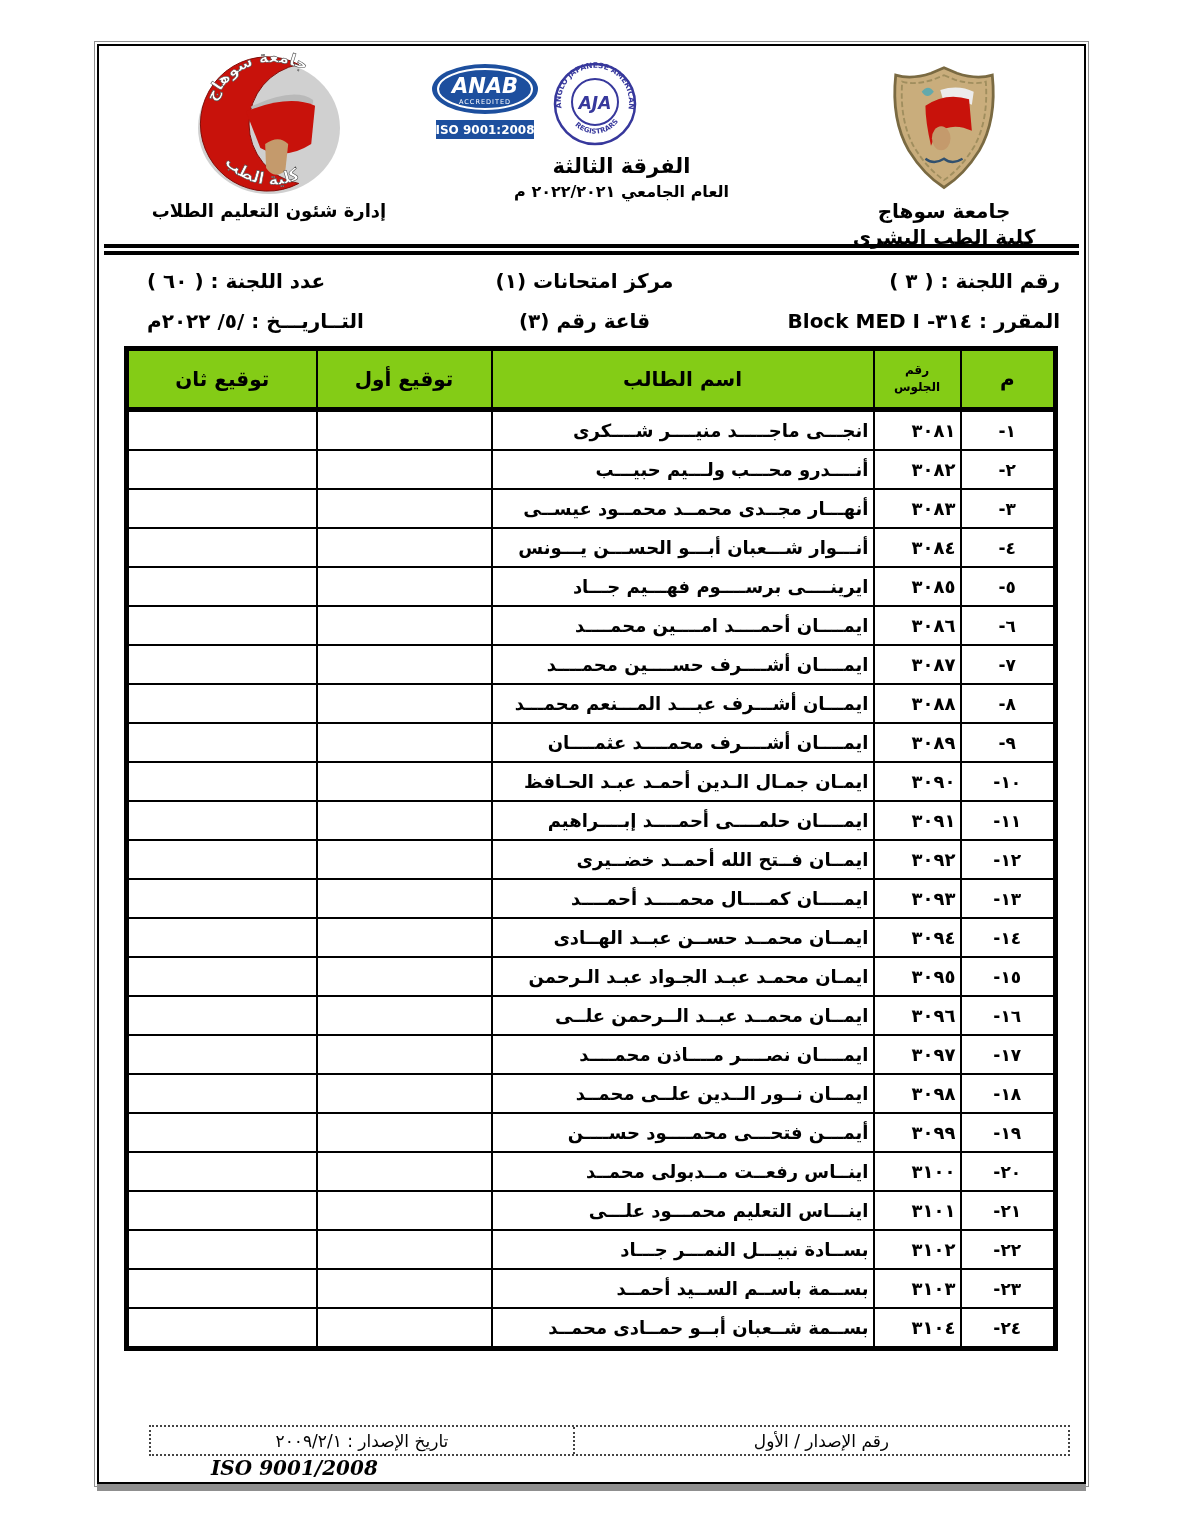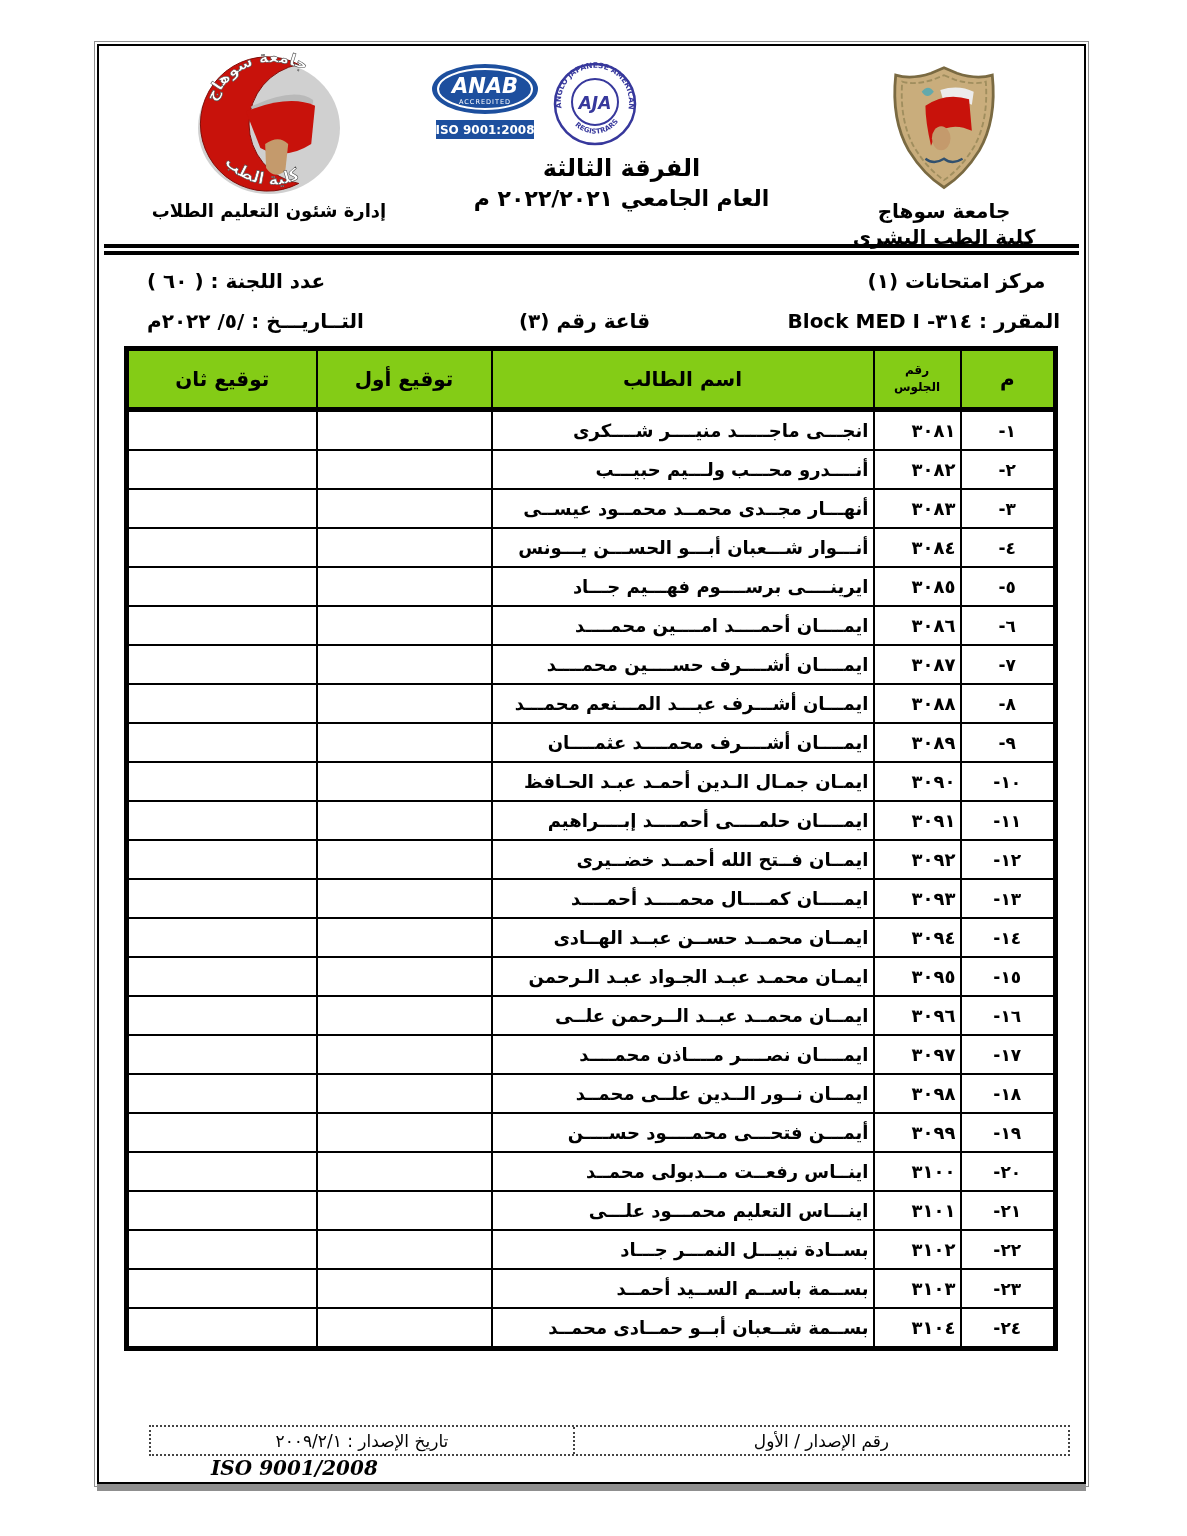--- a/index.html
+++ b/index.html
@@ -7,22 +7,22 @@
   .page{position:absolute;left:97px;top:44px;width:989px;height:1440px;background:#fff;
         border:2px solid #000;outline:1px solid #8f8f8f;outline-offset:2px;
         box-shadow:0 7px 0 #8f8f8f;box-sizing:border-box;}
   
   .header{display:flex;flex-direction:row;height:198px;padding:6px 10px 0 10px;box-sizing:border-box;}
   .h-left{width:320px;text-align:center;}
   .h-center{flex:1;text-align:center;padding-top:10px;}
   .h-right{width:260px;text-align:center;padding-top:12px;}
   .logo-row{display:flex;justify-content:flex-start;align-items:flex-start;gap:12px;}
   .dept-line{font-weight:bold;font-size:18px;line-height:26px;}
-  .grade-line{font-weight:bold;font-size:24px;margin-top:8px;}
-  .year-line{font-weight:bold;font-size:22px;margin-top:4px;}
+  .grade-line{font-weight:bold;font-size:21px;margin-top:8px;}
+  .year-line{font-weight:bold;font-size:16px;margin-top:4px;}
   .uni-line{font-weight:bold;font-size:20px;line-height:26px;}
   
   .double-rule{margin:0 5px;height:11px;border-top:4px solid #000;border-bottom:4px solid #000;box-sizing:border-box;}
   
   .info{padding-top:6px;}
   .info-row{display:flex;direction:rtl;font-weight:bold;font-size:20px;height:40px;align-items:center;}
   .i1{width:372px;text-align:right;padding-right:24px;box-sizing:border-box;white-space:nowrap;}
   .i2{width:255px;text-align:center;white-space:nowrap;}
   .i3{flex:1;text-align:left;white-space:nowrap;margin-left:48px;}
   
@@ -116,20 +116,21 @@
       </svg>
       <div class="uni-line">جامعة سوهاج</div>
       <div class="uni-line">كلية الطب البشرى</div>
     </div>
   </div>
 
   <div class="double-rule"></div>
 
   <div class="info">
     <div class="info-row">
+      <div class="i1">رقم اللجنة : ( ٣ )</div>
       <div class="i2">مركز امتحانات (١)</div>
       <div class="i3">عدد اللجنة : ( ٦٠ )</div>
     </div>
     <div class="info-row">
       <div class="i1">المقرر : ٣١٤- Block MED I</div>
       <div class="i2">قاعة رقم (٣)</div>
       <div class="i3">التــاريـــخ :   /٥/  ٢٠٢٢م</div>
     </div>
   </div>
 

